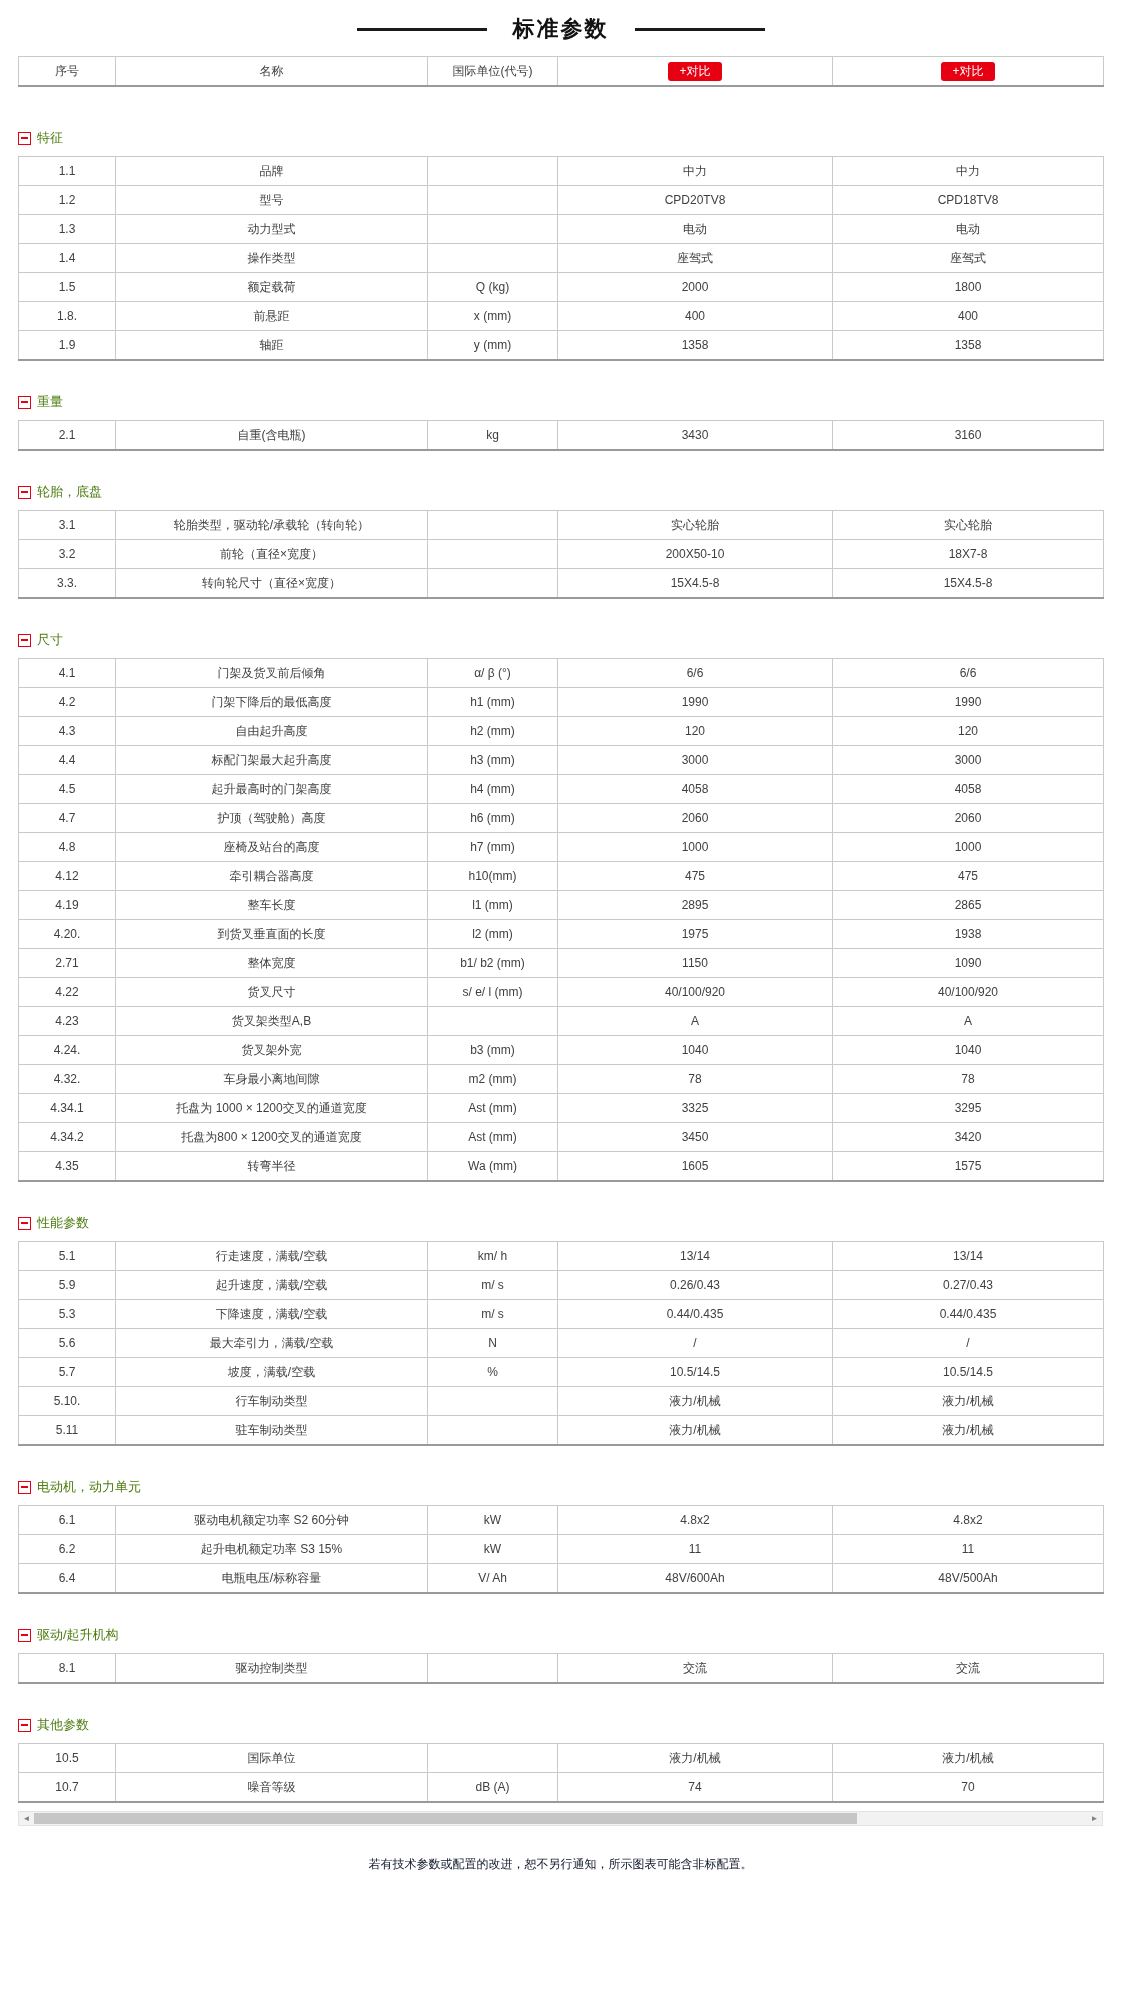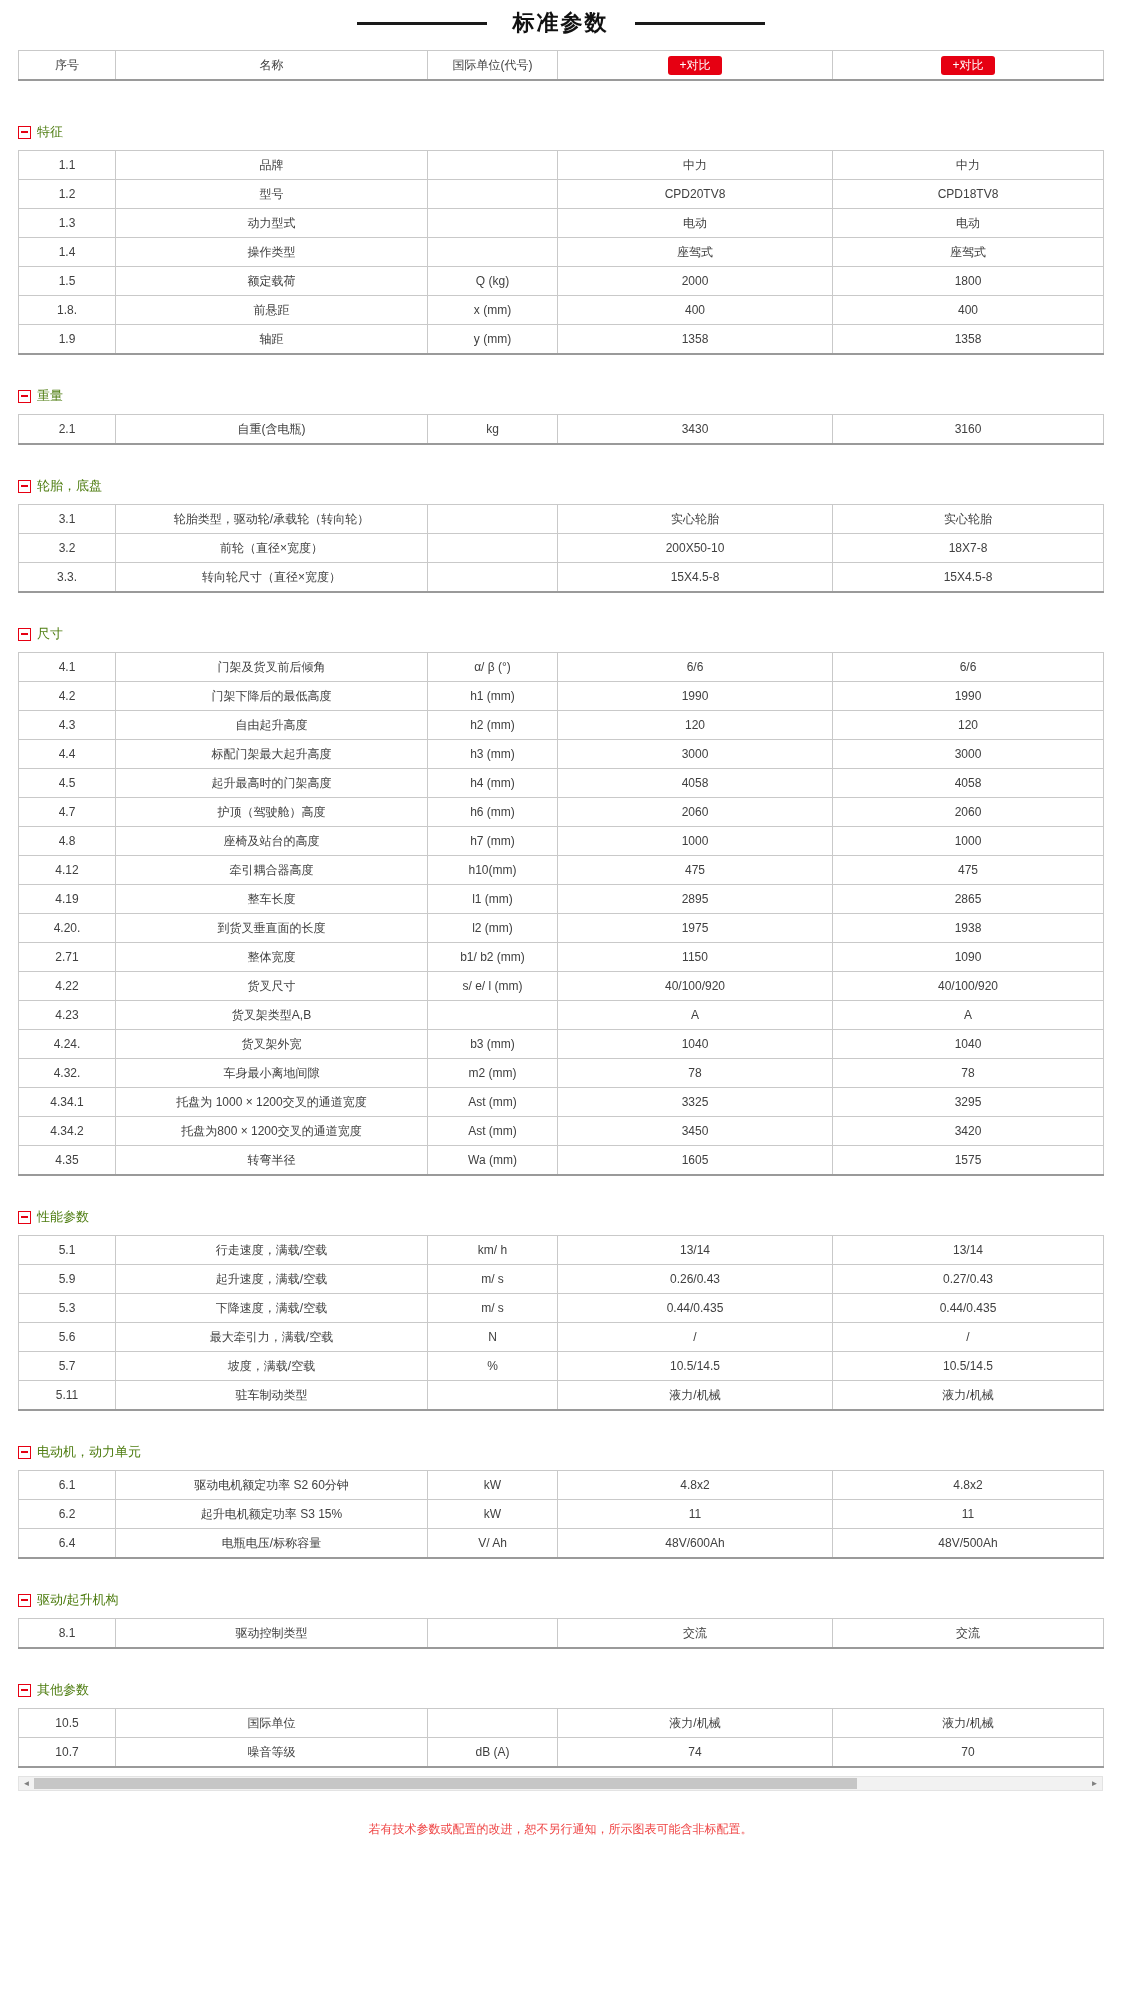--- a/index.html
+++ b/index.html
@@ -1,20 +1,20 @@
 <!DOCTYPE html>
 <html><head>
 <meta charset="utf-8">
 <style>
   html,body{margin:0;padding:0;background:#fff;}
   body{min-height:2000px;width:1130px;font-family:"Liberation Sans","DejaVu Sans",sans-serif;color:#404040;}
   .page{width:1085px;margin:0 0 0 18px;}
 
   
-  .title-row{display:flex;align-items:center;justify-content:center;padding-top:8px;gap:26px;}
+  .title-row{display:flex;align-items:center;justify-content:center;padding-top:14px;gap:26px;}
   .hline{width:130px;height:3px;background:#1a1a1a;}
   .page-title{font-size:22px;font-weight:bold;color:#111;margin:0;letter-spacing:2px;}
 
   
   table.spec{border-collapse:collapse;table-layout:fixed;width:100%;
     border:1px solid #c9c9c9;border-bottom:2px solid #9a9a9a;}
   table.spec td{border:1px solid #c9c9c9;height:28px;text-align:center;
     font-size:12px;padding:0 4px;color:#404040;overflow:hidden;white-space:nowrap;}
   table.header-tbl{margin-top:12px;}
   .badge{display:inline-block;background:#e60012;color:#fff;border-radius:3px;
@@ -31,21 +31,21 @@
 
   
   .scrollbar{margin-top:8px;height:15px;background:#f2f2f2;border:1px solid #e3e3e3;
     display:flex;align-items:center;box-sizing:border-box;}
   .sb-arrow{width:15px;flex:0 0 auto;text-align:center;font-size:8px;color:#808080;
     line-height:13px;cursor:pointer;user-select:none;}
   .sb-thumb{height:11px;background:#c6c6c6;width:76%;flex:0 0 auto;cursor:pointer;}
   .sb-spacer{flex:1;}
 
   
-  .footer-note{text-align:center;font-size:12px;color:#ef4444;margin:30px 0 0 0;}
+  .footer-note{text-align:center;font-size:12px;color:#0f172a;margin:30px 0 0 0;}
 </style>
 </head>
 <body>
 
 <div class="page">
 
   <div class="title-row">
     <span class="hline"></span>
     <h1 class="page-title">标准参数</h1>
     <span class="hline"></span>
@@ -423,20 +423,27 @@
   </tr>
 
   <tr>
     <td>5.7</td>
     <td>坡度，满载/空载</td>
     <td>%</td>
     <td>10.5/14.5</td>
     <td>10.5/14.5</td>
   </tr>
 
+  <tr>
+    <td>5.10.</td>
+    <td>行车制动类型</td>
+    <td></td>
+    <td>液力/机械</td>
+    <td>液力/机械</td>
+  </tr>
 
   <tr>
     <td>5.11</td>
     <td>驻车制动类型</td>
     <td></td>
     <td>液力/机械</td>
     <td>液力/机械</td>
   </tr>
 </tbody>
     </table>

